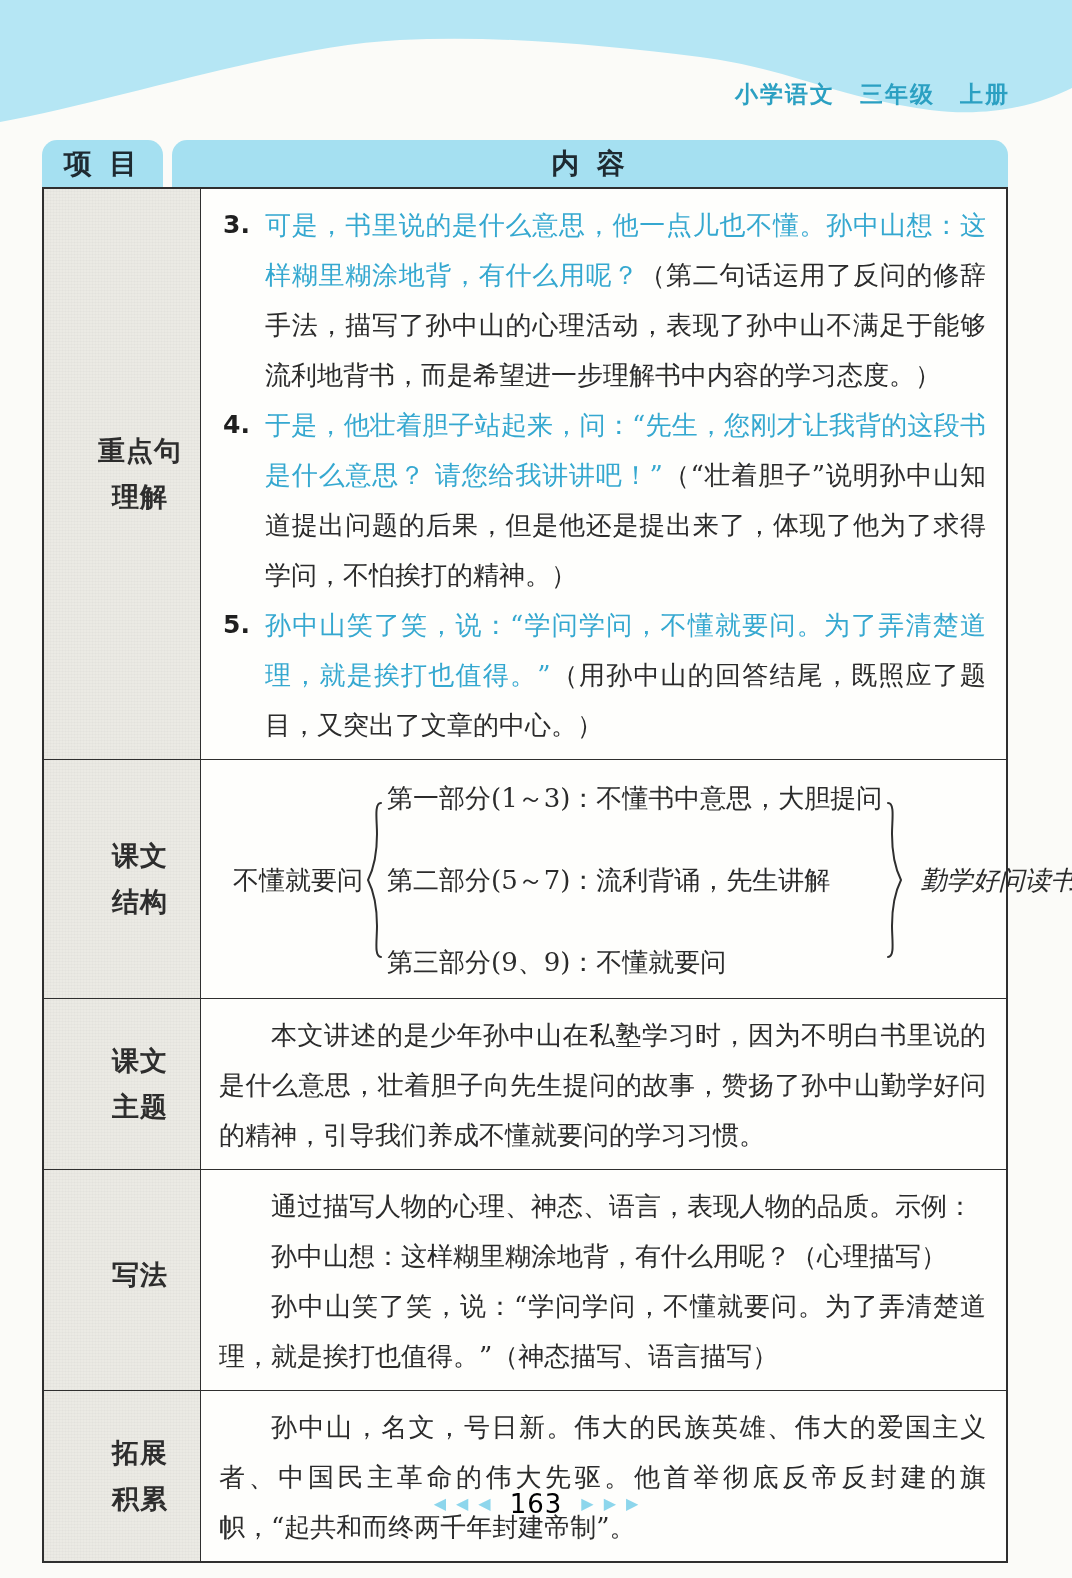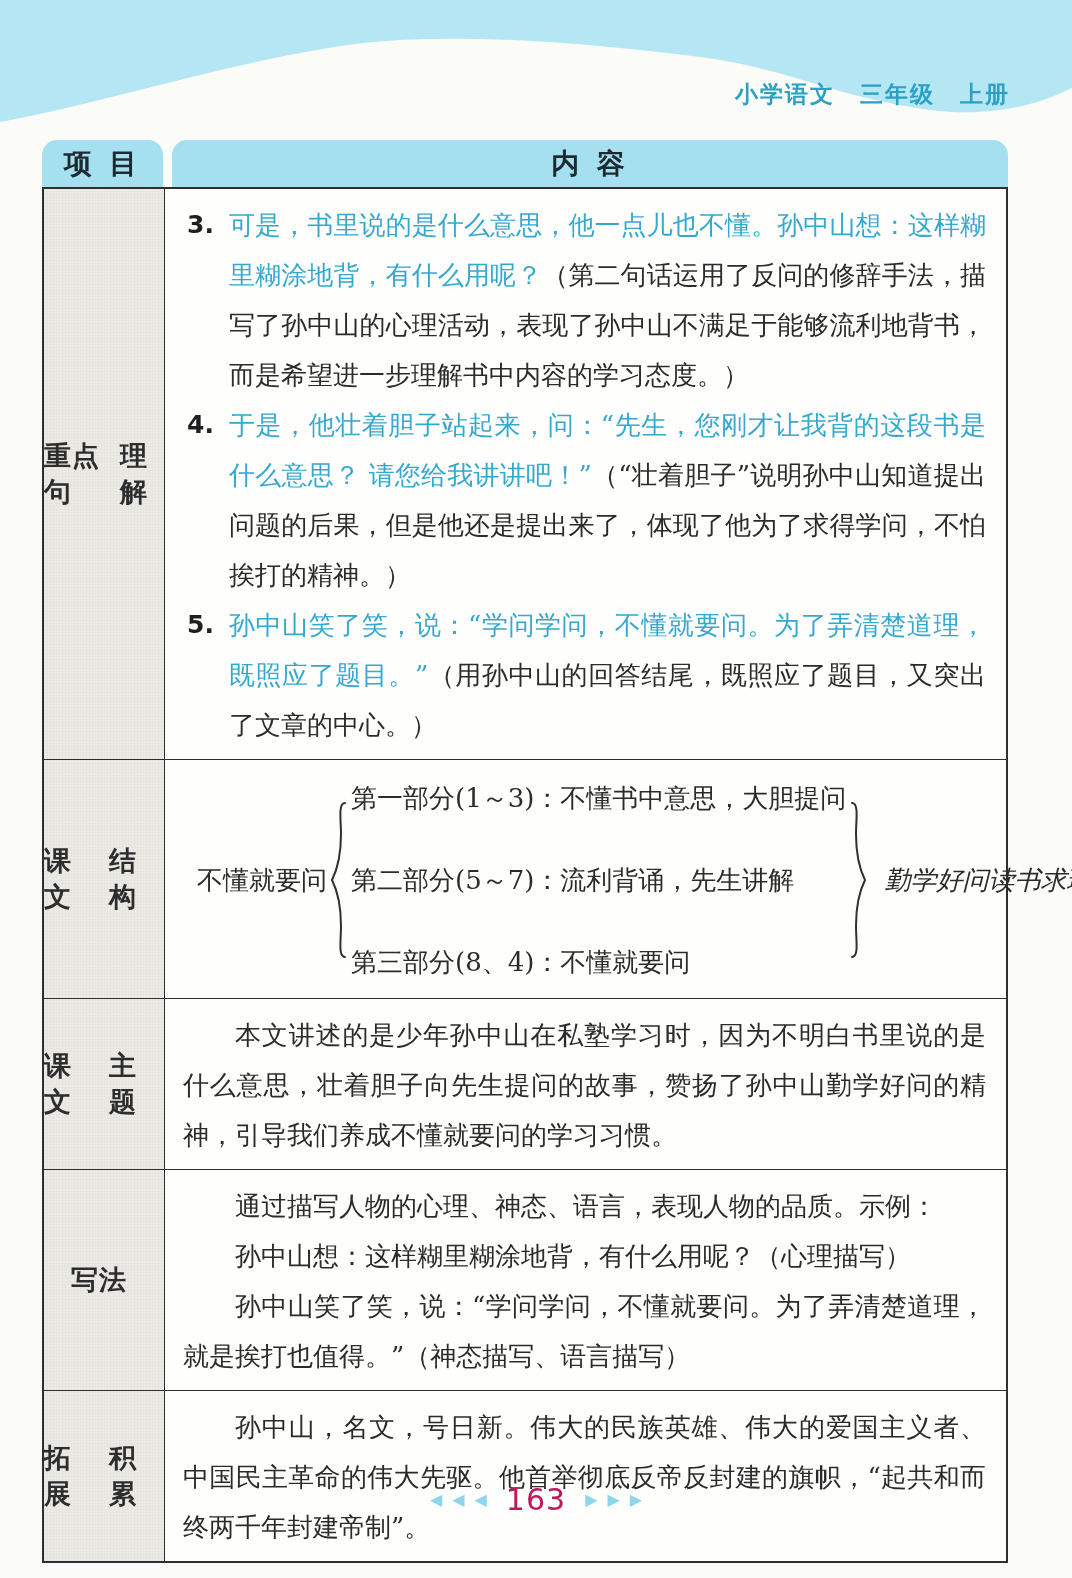--- a/index.html
+++ b/index.html
@@ -29,24 +29,24 @@
   .tab-content{flex:1;}
   .tbody{border:2px solid #2f2f2f;background:#fefefc;}
   .trow{display:flex;border-bottom:1px solid #2f2f2f;}
   .trow:last-child{border-bottom:none;justify-content:center;}
   .tlabel{
     width:120px;flex:none;border-right:1px solid #2f2f2f;
     background:
       repeating-linear-gradient(0deg, rgba(0,0,0,0.02) 0 1px, transparent 1px 3px),
       repeating-linear-gradient(90deg, rgba(0,0,0,0.015) 0 1px, transparent 1px 3px),
       #ebeae4;
-    display:flex;flex-direction:row;align-items:center;justify-content:center;
+    display:flex;flex-direction:column;align-items:center;justify-content:center;
     gap:10px;
     font-family:"DejaVu Sans","Liberation Sans",sans-serif;
-    font-weight:bold;font-size:27px;color:#2d2d2d;letter-spacing:1px;
+    font-weight:bold;font-size:27px;color:#2d2d2d;letter-spacing:1px;padding-left:36px;
   }
   .tcell{
     flex:1;padding:11px 20px 9px 18px;
     font-size:26px;color:#2b2b2b;line-height:50px;
   }
   .r1 .tcell{min-height:534px;}
   .r2 .tcell{min-height:136px;display:flex;align-items:center;}
   .r3 .tcell{min-height:134px;display:flex;flex-direction:column;justify-content:center;}
   .r4 .tcell{min-height:176px;display:flex;flex-direction:column;justify-content:center;}
   .r5 .tcell{min-height:150px;display:flex;flex-direction:column;justify-content:center;}
@@ -70,21 +70,21 @@
   
   .para{margin:0;text-indent:2em;text-align:justify;}
   
   .page-footer{
     position:absolute;top:1478px;left:0;width:100%;
     display:flex;align-items:center;justify-content:center;
   }
   .arrow{color:#8dd6ec;font-size:16px;margin:0 5px;line-height:40px;}
   .page-num{
     font-family:"DejaVu Sans","Liberation Sans",sans-serif;
-    font-size:30px;color:#be185d;margin:4px 14px;letter-spacing:1px;
+    font-size:26px;color:#000000;margin:11px 14px;letter-spacing:1px;
   }
 </style>
 </head>
 <body>
 
 <div class="page">
 
   <div class="banner">
     <svg width="1072" height="150" viewBox="0 0 1072 150">
       <path d="M0,0 H1072 V88 C1040,104 992,118 930,110 C830,96 788,68 700,57 C600,45 500,35 400,40 C280,46 120,100 0,122 Z" fill="#b5e6f4"></path>
@@ -114,40 +114,40 @@
           <div class="kv-item">
             <span class="item-num">3.</span>
             <span class="txt-blue">可是，书里说的是什么意思，他一点儿也不懂。孙中山想：这样糊里糊涂地背，有什么用呢？</span><span class="txt-black">（第二句话运用了反问的修辞手法，描写了孙中山的心理活动，表现了孙中山不满足于能够流利地背书，而是希望进一步理解书中内容的学习态度。）</span>
           </div>
           <div class="kv-item">
             <span class="item-num">4.</span>
             <span class="txt-blue">于是，他壮着胆子站起来，问：“先生，您刚才让我背的这段书是什么意思？ 请您给我讲讲吧！”</span><span class="txt-black">（“壮着胆子”说明孙中山知道提出问题的后果，但是他还是提出来了，体现了他为了求得学问，不怕挨打的精神。）</span>
           </div>
           <div class="kv-item">
             <span class="item-num">5.</span>
-            <span class="txt-blue">孙中山笑了笑，说：“学问学问，不懂就要问。为了弄清楚道理，既照应了题目。”</span><span class="txt-black">（用孙中山的回答结尾，既照应了题目，又突出了文章的中心。）</span>
+            <span class="txt-blue">孙中山笑了笑，说：“学问学问，不懂就要问。为了弄清楚道理，就是挨打也值得。”</span><span class="txt-black">（用孙中山的回答结尾，既照应了题目，又突出了文章的中心。）</span>
           </div>
         </div>
       </div>
 
       <div class="trow r2">
         <div class="tlabel">
           <span>课文</span>
           <span>结构</span>
         </div>
         <div class="tcell">
           <div class="structure">
             <span class="st-root">不懂就要问</span>
             <svg class="brace" width="18" height="160" viewBox="0 0 18 160">
               <path d="M15 3 C8 3 11 20 11 34 C11 60 5 74 2 80 C5 86 11 100 11 126 C11 140 8 157 15 157" fill="none" stroke="#2f2f2f" stroke-width="2" stroke-linecap="round"></path>
             </svg>
             <div class="st-parts">
               <span class="st-part">第一部分(1～3)：不懂书中意思，大胆提问</span>
               <span class="st-part">第二部分(5～7)：流利背诵，先生讲解</span>
-              <span class="st-part">第三部分(8、4)：不懂就要问</span>
+              <span class="st-part">第三部分(9、9)：不懂就要问</span>
             </div>
             <svg class="brace" width="18" height="160" viewBox="0 0 18 160">
               <path d="M3 3 C10 3 7 20 7 34 C7 60 13 74 16 80 C13 86 7 100 7 126 C7 140 10 157 3 157" fill="none" stroke="#2f2f2f" stroke-width="2" stroke-linecap="round"></path>
             </svg>
             <div class="st-summary">
               <span class="st-sum">勤学好问</span>
               <span class="st-sum">读书求理</span>
             </div>
           </div>
         </div>

